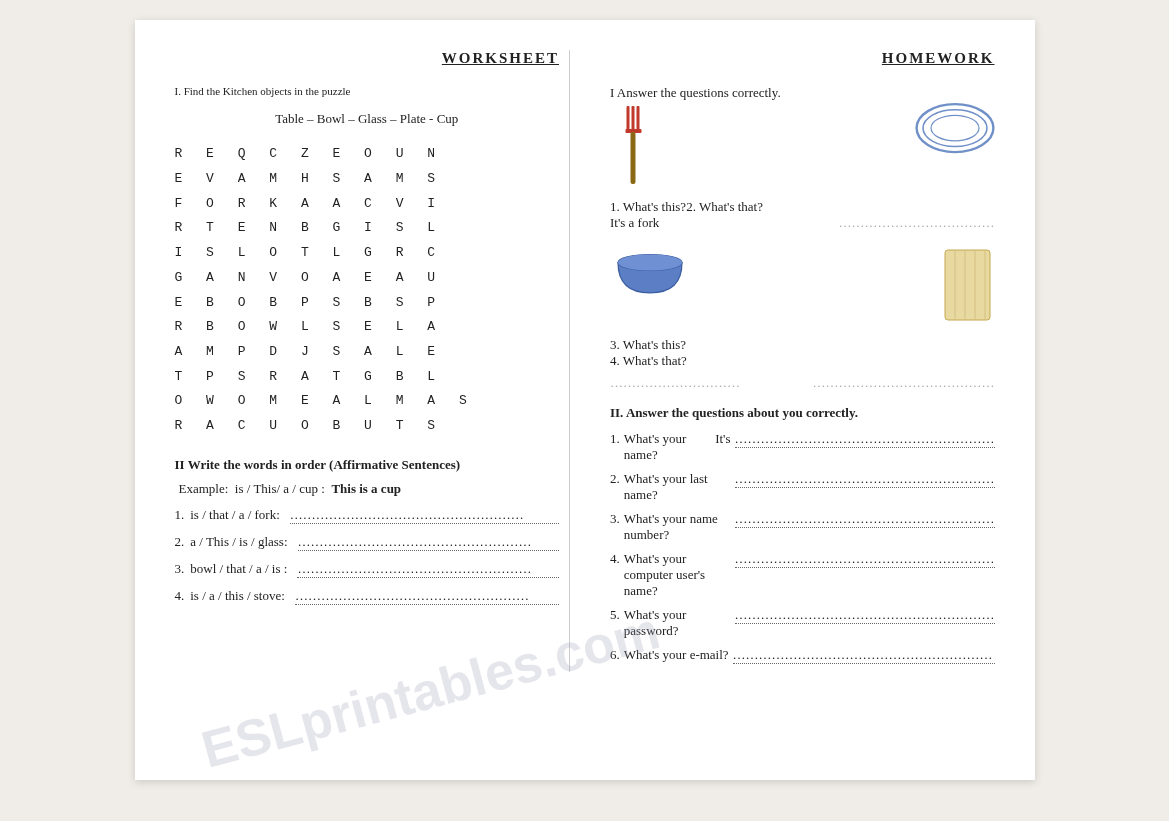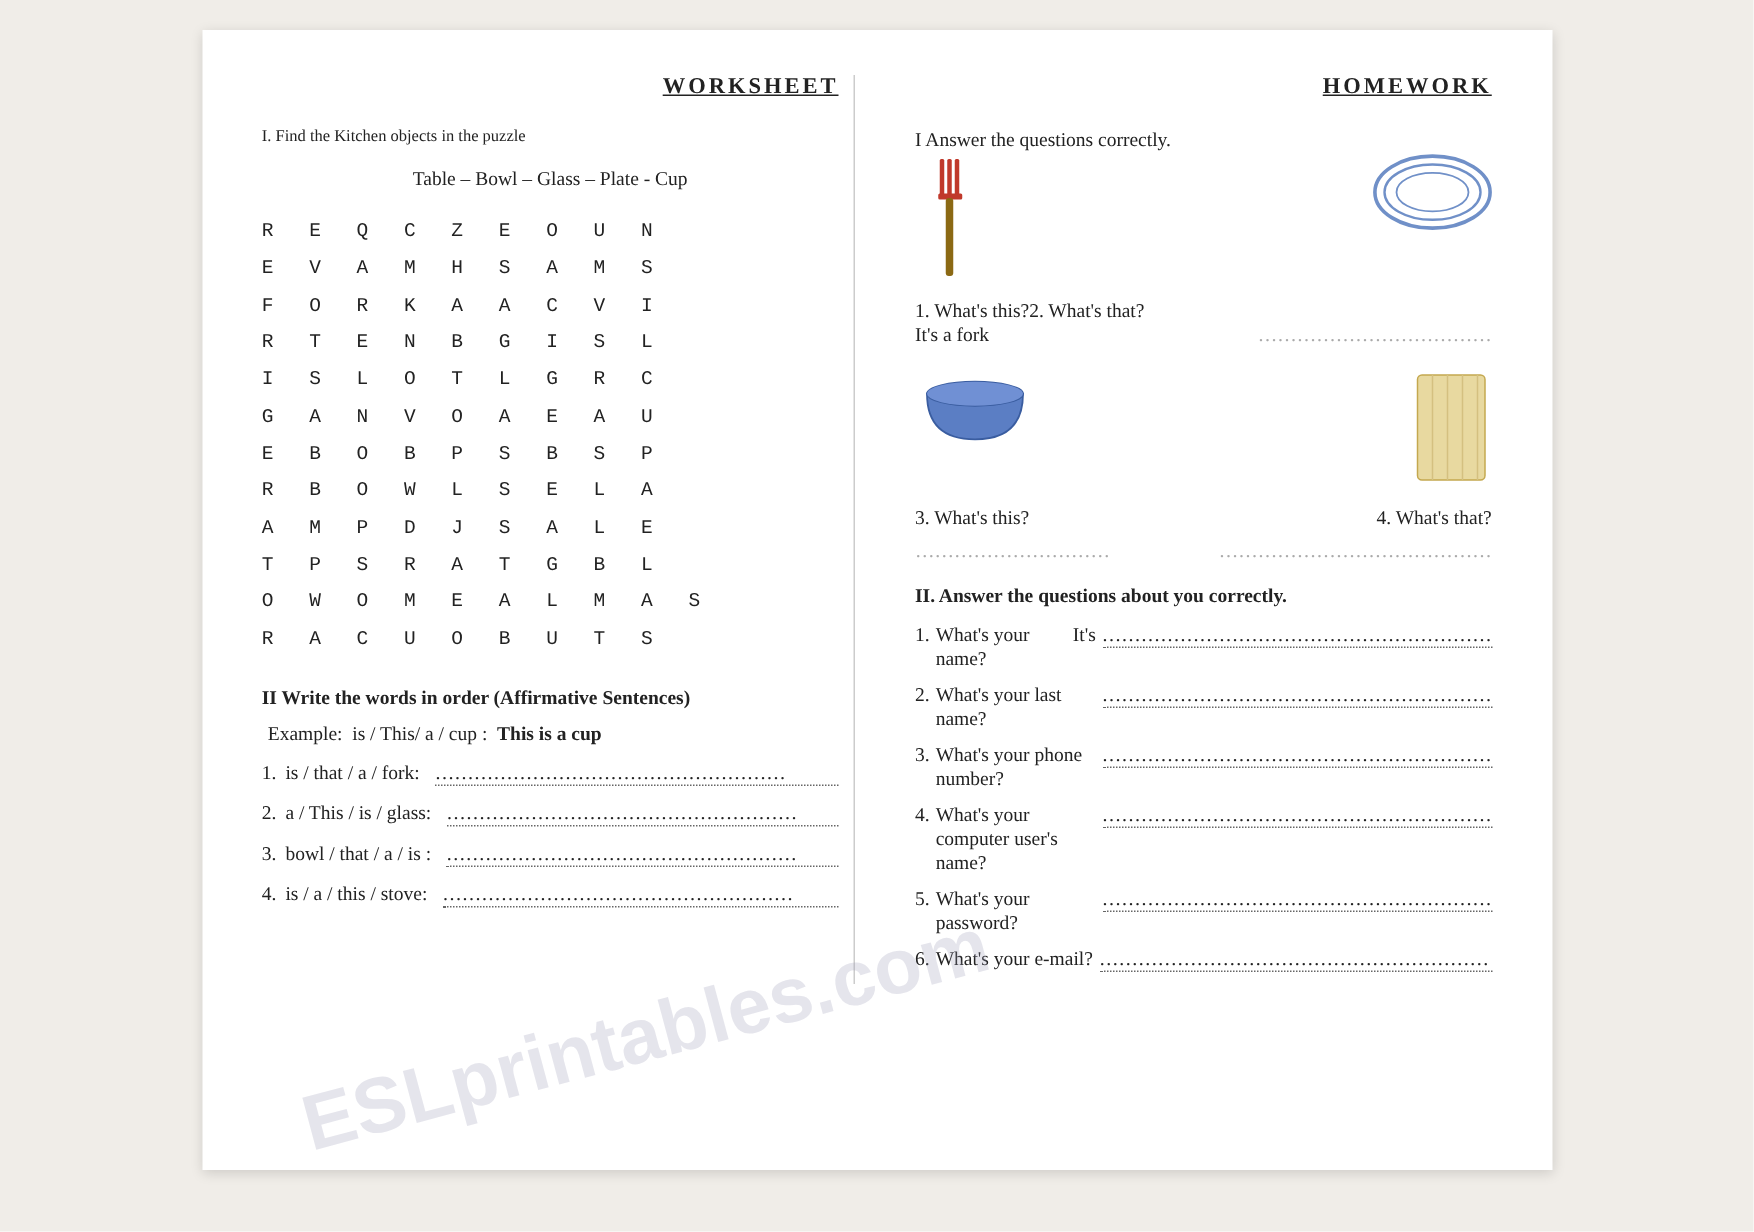--- a/index.html
+++ b/index.html
@@ -264,21 +264,21 @@
           <svg class="napkin-svg" viewBox="0 0 55 80" xmlns="http://www.w3.org/2000/svg">
             <rect x="5" y="5" width="45" height="70" rx="3" fill="#e8d9a0" stroke="#c4a84f" stroke-width="1"></rect>
             <line x1="15" y1="5" x2="15" y2="75" stroke="#d4c080" stroke-width="1"></line>
             <line x1="25" y1="5" x2="25" y2="75" stroke="#d4c080" stroke-width="1"></line>
             <line x1="35" y1="5" x2="35" y2="75" stroke="#d4c080" stroke-width="1"></line>
             <line x1="45" y1="5" x2="45" y2="75" stroke="#d4c080" stroke-width="1"></line>
           </svg>
         </div>
       </div>
 
-      <div style="display:flex; justify-content:space-between; margin-bottom:6px;">
+      <div style="display:flex; justify-content:flex-end; margin-bottom:6px;flex-direction:column;">
         <span>3. What's this?</span>
         <span>4. What's that?</span>
       </div>
 
       <div style="display:flex; justify-content:space-between; margin-bottom:14px; align-items:baseline;">
         <span style="color:#aaa;">…………………………</span>
         <span style="color:#aaa;">……………………………………</span>
       </div>
 
       <div class="hw2-section">
@@ -290,21 +290,21 @@
               <span>It's</span> 
               <span class="hw2-dotted">……………………………………………………</span>
             </div>
             <div class="hw2-line">
               <span>2.</span> 
               <span>What's your last name?</span> 
               <span class="hw2-dotted">……………………………………………………</span>
             </div>
             <div class="hw2-line">
               <span>3.</span> 
-              <span>What's your phone number?</span> 
+              <span>What's your name number?</span> 
               <span class="hw2-dotted">……………………………………………………</span>
             </div>
             <div class="hw2-line">
               <span>4.</span> 
               <span>What's your computer user's name?</span> 
               <span class="hw2-dotted">……………………………………………………</span>
             </div>
             <div class="hw2-line">
               <span>5.</span> 
               <span>What's your password?</span> 

